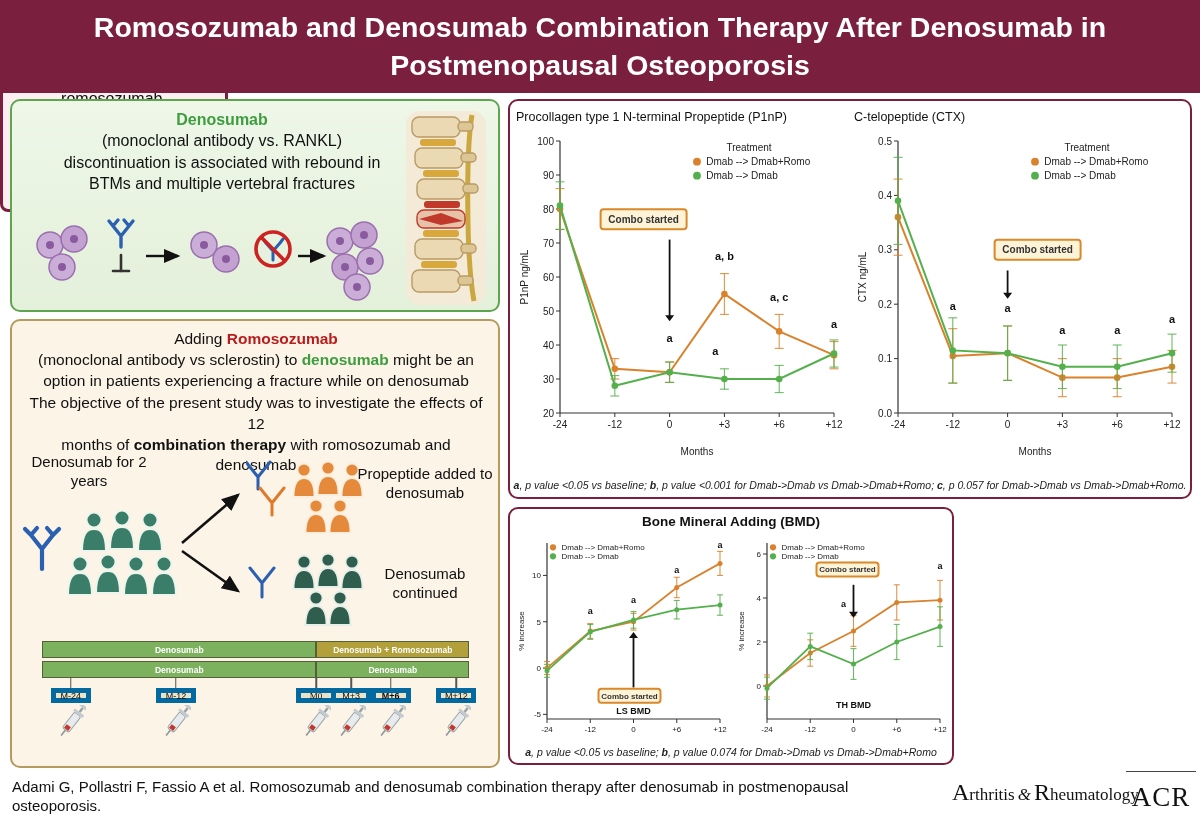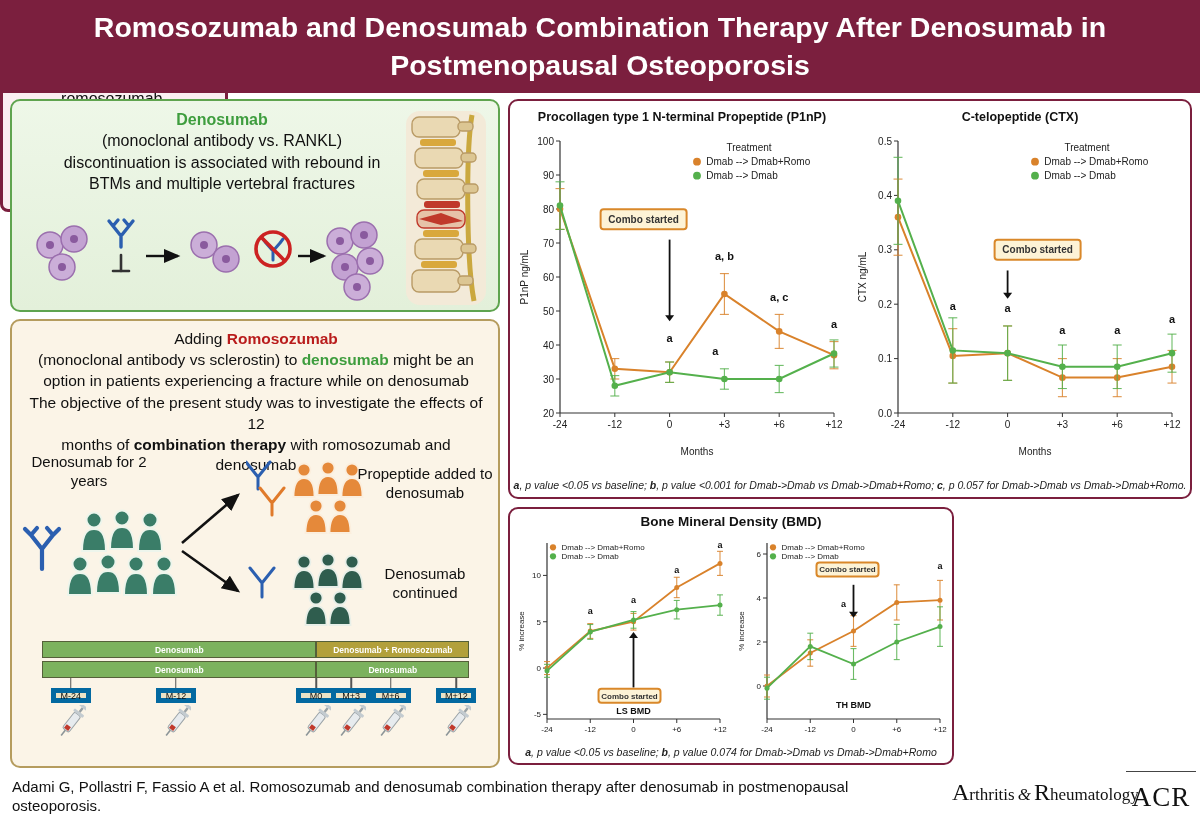--- a/index.html
+++ b/index.html
@@ -14,21 +14,21 @@
   .boxBMD{left:508px;top:507px;width:446px;height:258px;border:2.5px solid #7b1f3e;background:#fff}
   .boxConc{left:964px;top:532px;width:228px;height:212px;border:3px solid #7b1f3e;border-radius:8px;background:#fbeff2;display:flex;flex-direction:column;justify-content:center;gap:15px;padding:10px 14px;text-align:center;font-size:16px;line-height:1.32}
   .seg-green{color:#3e9d3e;font-weight:bold}
   .seg-orange{color:#b91c1c;font-weight:bold}
   .seg-b{font-weight:bold}
   .centerpara{text-align:center;font-size:15.5px;line-height:1.34}
   .b1text{left:10px;top:8px;width:400px;font-size:16px}
   .p1{left:13px;top:8px;width:462px}
   .p2{left:13px;top:72px;width:462px}
   .dlabel{font-size:15px;text-align:center;line-height:1.25}
-  .ctitle{font-weight:bold;font-size:12.5px;text-align:center;height:20px;line-height:20px;white-space:nowrap}
+  .ctitle{font-weight:normal;font-size:12.5px;height:20px;line-height:20px;white-space:nowrap}
   .chart-wrap svg{display:block}
   svg text{font-family:"Liberation Sans",sans-serif}
   .footnote{position:absolute;left:0;right:0;bottom:6px;text-align:center;font-style:italic;font-size:10.5px;color:#222}
   .footnote-bmd{bottom:5px;font-size:10.5px}
   .bmdtitle{position:absolute;left:0;right:0;top:5px;text-align:center;font-weight:bold;font-size:13.5px}
   
   .timeline{position:absolute;left:26px;top:320px;width:438px;height:112px}
   .tl-seg{position:absolute;height:17px;border:1px solid #55603a;display:flex;align-items:center;justify-content:center;color:#fff;font-size:8.5px;font-weight:bold;white-space:nowrap}
   .tl-green{background:#7cb25e}
   .tl-olive{background:#b2a03b}
@@ -260,21 +260,21 @@
             <g transform="translate(15,18) rotate(38)">
               <line x1="0" y1="9" x2="0" y2="16" stroke="#8d9598" stroke-width="1.6"></line>
               <rect x="-4" y="-11" width="8" height="20" rx="2" fill="#e7ebee" stroke="#9aa2a6"></rect>
               <rect x="-2.6" y="3.5" width="5.2" height="4.5" fill="#c0392b"></rect>
               <rect x="-6" y="-14" width="12" height="3" rx="1" fill="#c3cbd0"></rect>
               <line x1="0" y1="-14" x2="0" y2="-19" stroke="#9aa2a6" stroke-width="2.4"></line>
               <rect x="-5" y="-22" width="10" height="3" rx="1.5" fill="#c3cbd0"></rect>
             </g>
           </svg></div>
         <div class="tl-tick" style="left: 63.5%;"></div>
-        <div class="tl-mbox" style="left: 63.5%;">M0</div>
+        <div class="tl-mbox" style="left: 63.5%; font-family: Liberation Serif, serif;">M0</div>
         <div class="tl-syr" style="left: 63.5%;"><svg width="30" height="40" viewBox="0 0 30 40">
             <g transform="translate(15,18) rotate(38)">
               <line x1="0" y1="9" x2="0" y2="16" stroke="#8d9598" stroke-width="1.6"></line>
               <rect x="-4" y="-11" width="8" height="20" rx="2" fill="#e7ebee" stroke="#9aa2a6"></rect>
               <rect x="-2.6" y="3.5" width="5.2" height="4.5" fill="#c0392b"></rect>
               <rect x="-6" y="-14" width="12" height="3" rx="1" fill="#c3cbd0"></rect>
               <line x1="0" y1="-14" x2="0" y2="-19" stroke="#9aa2a6" stroke-width="2.4"></line>
               <rect x="-5" y="-22" width="10" height="3" rx="1.5" fill="#c3cbd0"></rect>
             </g>
           </svg></div>
@@ -284,21 +284,21 @@
             <g transform="translate(15,18) rotate(38)">
               <line x1="0" y1="9" x2="0" y2="16" stroke="#8d9598" stroke-width="1.6"></line>
               <rect x="-4" y="-11" width="8" height="20" rx="2" fill="#e7ebee" stroke="#9aa2a6"></rect>
               <rect x="-2.6" y="3.5" width="5.2" height="4.5" fill="#c0392b"></rect>
               <rect x="-6" y="-14" width="12" height="3" rx="1" fill="#c3cbd0"></rect>
               <line x1="0" y1="-14" x2="0" y2="-19" stroke="#9aa2a6" stroke-width="2.4"></line>
               <rect x="-5" y="-22" width="10" height="3" rx="1.5" fill="#c3cbd0"></rect>
             </g>
           </svg></div>
         <div class="tl-tick" style="left: 80.5%;"></div>
-        <div class="tl-mbox" style="left: 80.5%;">M+6</div>
+        <div class="tl-mbox" style="left: 80.5%; font-weight: bold;">M+6</div>
         <div class="tl-syr" style="left: 80.5%;"><svg width="30" height="40" viewBox="0 0 30 40">
             <g transform="translate(15,18) rotate(38)">
               <line x1="0" y1="9" x2="0" y2="16" stroke="#8d9598" stroke-width="1.6"></line>
               <rect x="-4" y="-11" width="8" height="20" rx="2" fill="#e7ebee" stroke="#9aa2a6"></rect>
               <rect x="-2.6" y="3.5" width="5.2" height="4.5" fill="#c0392b"></rect>
               <rect x="-6" y="-14" width="12" height="3" rx="1" fill="#c3cbd0"></rect>
               <line x1="0" y1="-14" x2="0" y2="-19" stroke="#9aa2a6" stroke-width="2.4"></line>
               <rect x="-5" y="-22" width="10" height="3" rx="1.5" fill="#c3cbd0"></rect>
             </g>
           </svg></div>
@@ -516,21 +516,21 @@
         <circle cx="181" cy="34.7" r="3.9" fill="#d9822b"></circle>
         <text x="190.3" y="38" font-size="10" fill="#222">Dmab --&gt; Dmab+Romo</text>
         <circle cx="181" cy="48.7" r="3.9" fill="#54b04c"></circle>
         <text x="190.3" y="52" font-size="10" fill="#222">Dmab --&gt; Dmab</text>
       </svg>
   </div>
   <div class="footnote"><span class="seg-b">a</span><span>, p value &lt;0.05 vs baseline; </span><span class="seg-b">b</span><span>, p value &lt;0.001 for Dmab-&gt;Dmab vs Dmab-&gt;Dmab+Romo; </span><span class="seg-b">c</span><span>, p 0.057 for Dmab-&gt;Dmab vs Dmab-&gt;Dmab+Romo.</span></div>
 </div>
 
 <div class="panel boxBMD">
-  <div class="bmdtitle">Bone Mineral Density (BMD)</div>
+  <div class="bmdtitle">Bone Mineral Adding (BMD)</div>
   <div class="abs chart-wrap" style="left:5px;top:24px">
     <svg width="215" height="212" viewBox="0 0 215 212">
         <line x1="32" y1="10" x2="32" y2="186" stroke="#333" stroke-width="1.2"></line>
         <line x1="32" y1="186" x2="205" y2="186" stroke="#333" stroke-width="1.2"></line>
         <line x1="28" y1="181.3684210526316" x2="32" y2="181.3684210526316" stroke="#333" stroke-width="1"></line>
         <text x="26" y="184.1684210526316" text-anchor="end" font-size="8" fill="#222">-5</text>
         <line x1="28" y1="135.05263157894737" x2="32" y2="135.05263157894737" stroke="#333" stroke-width="1"></line>
         <text x="26" y="137.85263157894738" text-anchor="end" font-size="8" fill="#222">0</text>
         <line x1="28" y1="88.73684210526316" x2="32" y2="88.73684210526316" stroke="#333" stroke-width="1"></line>
         <text x="26" y="91.53684210526316" text-anchor="end" font-size="8" fill="#222">5</text>

